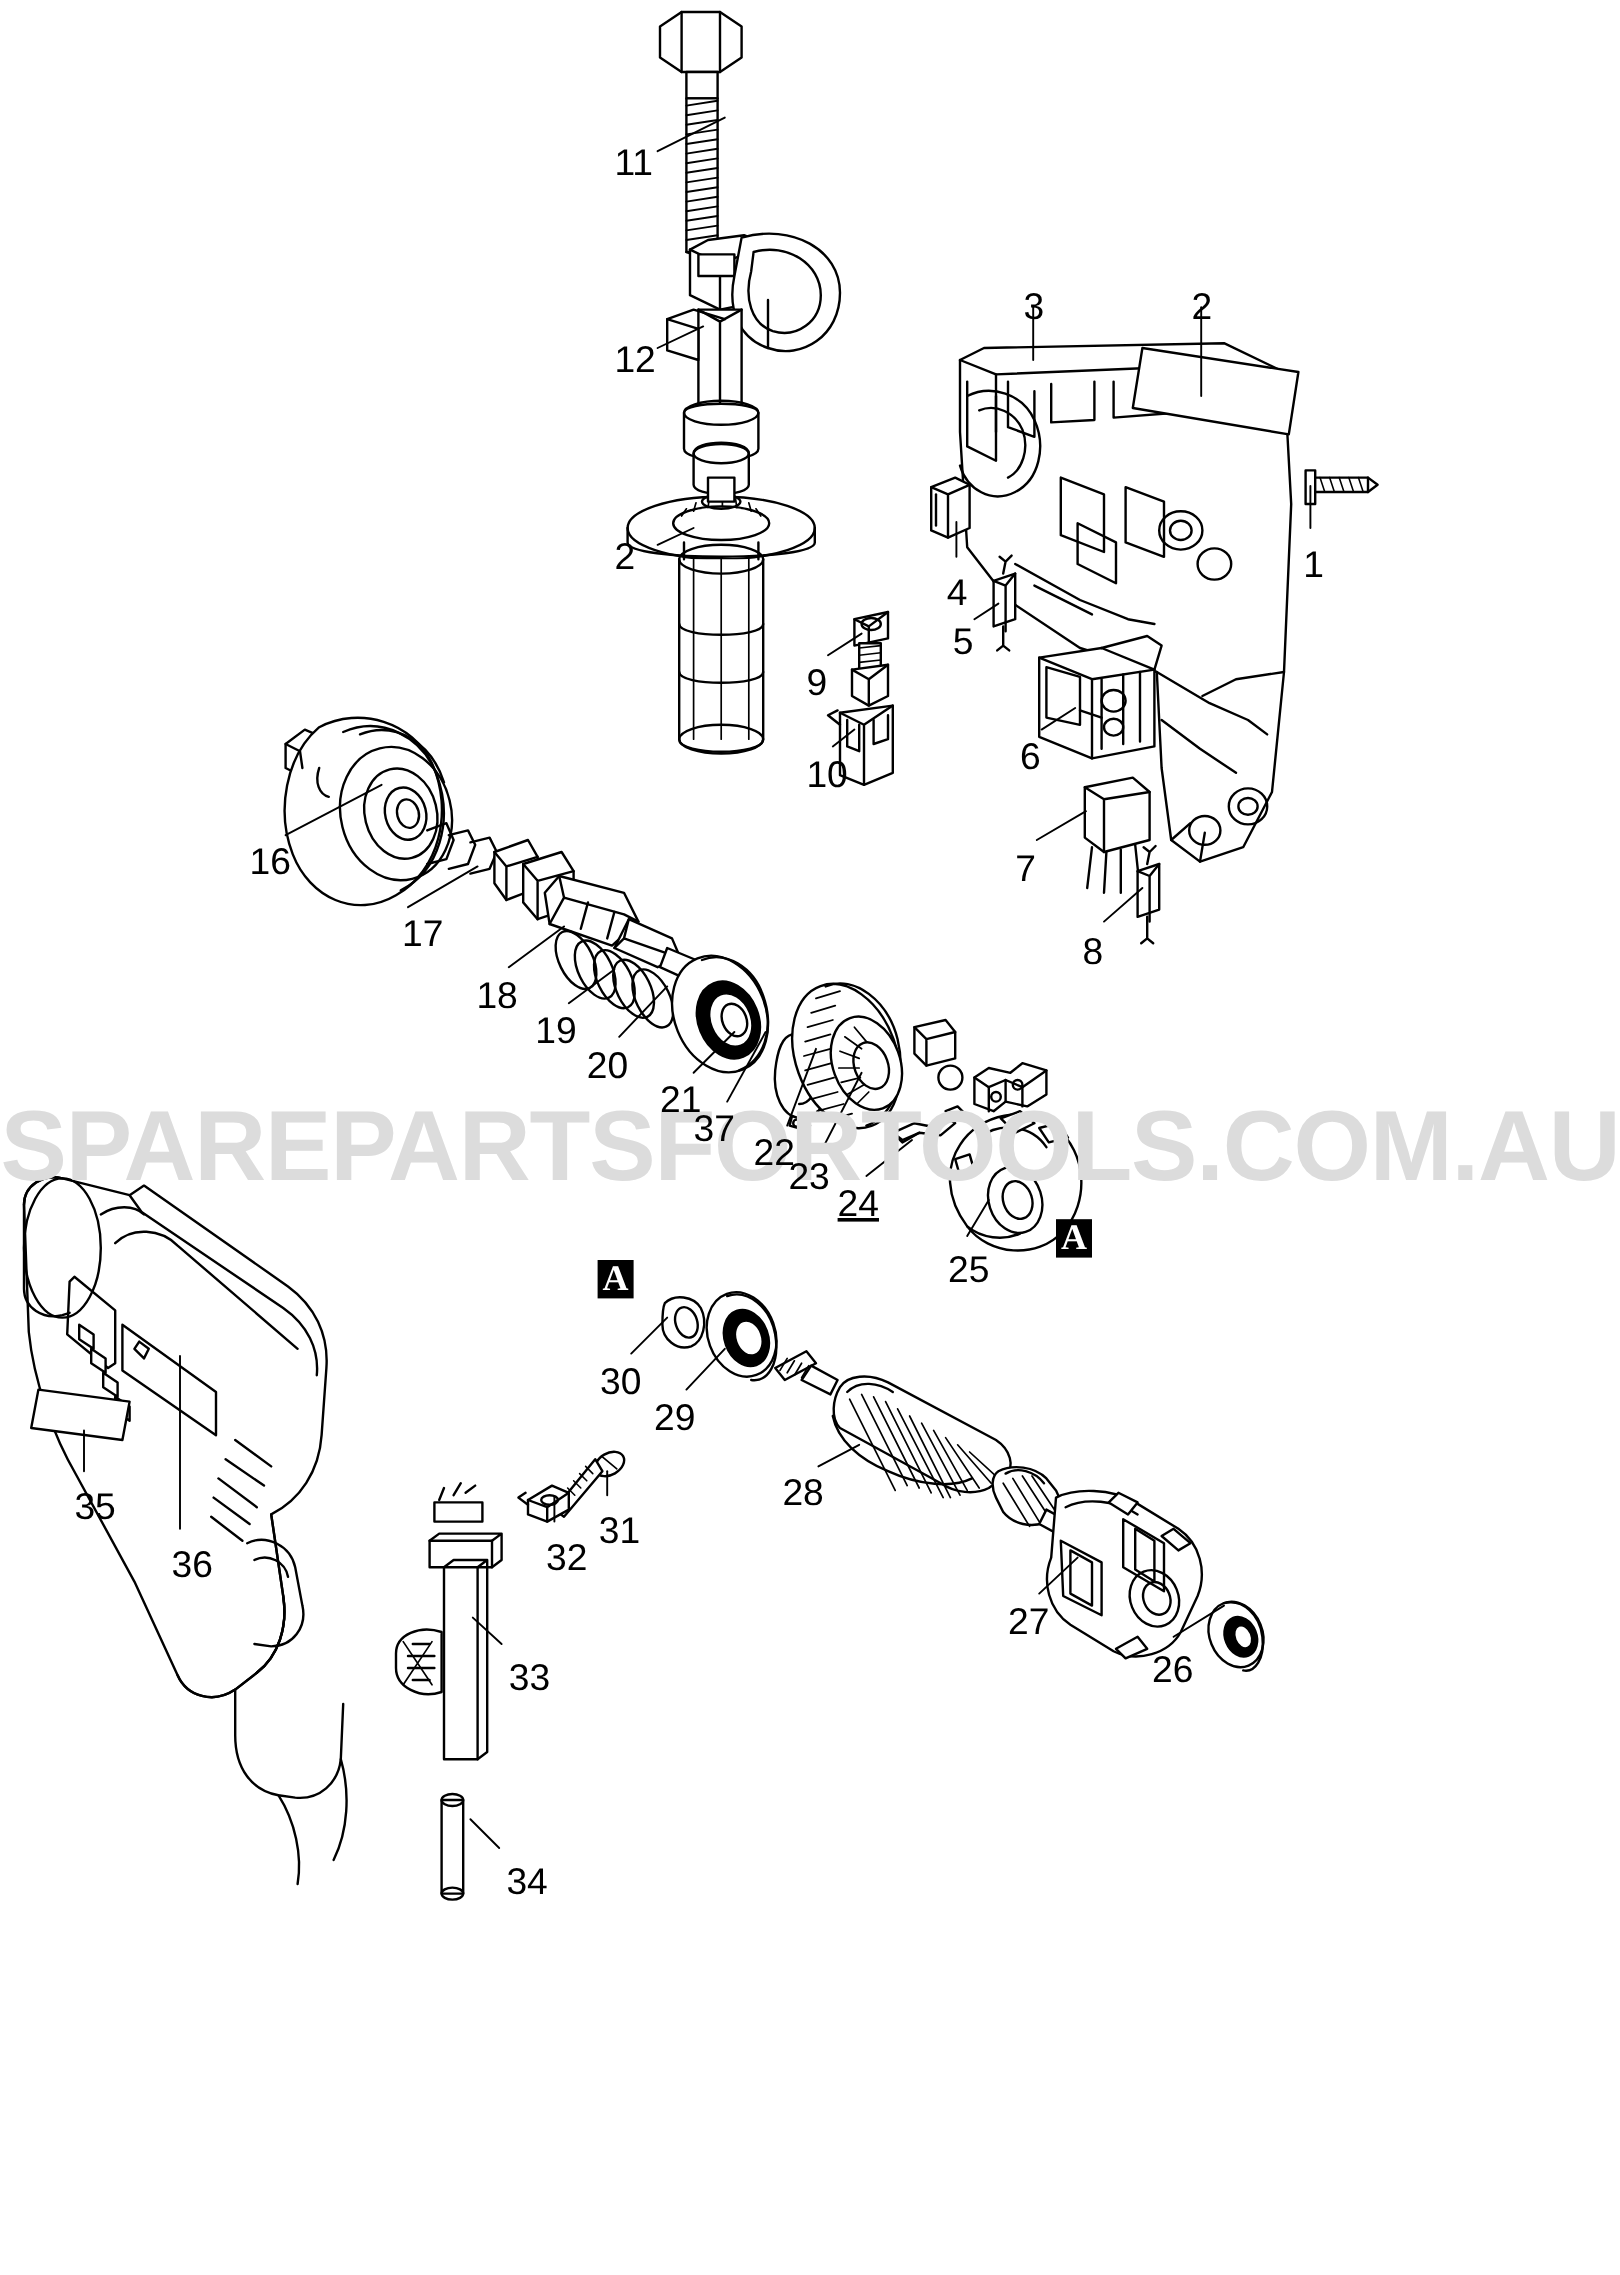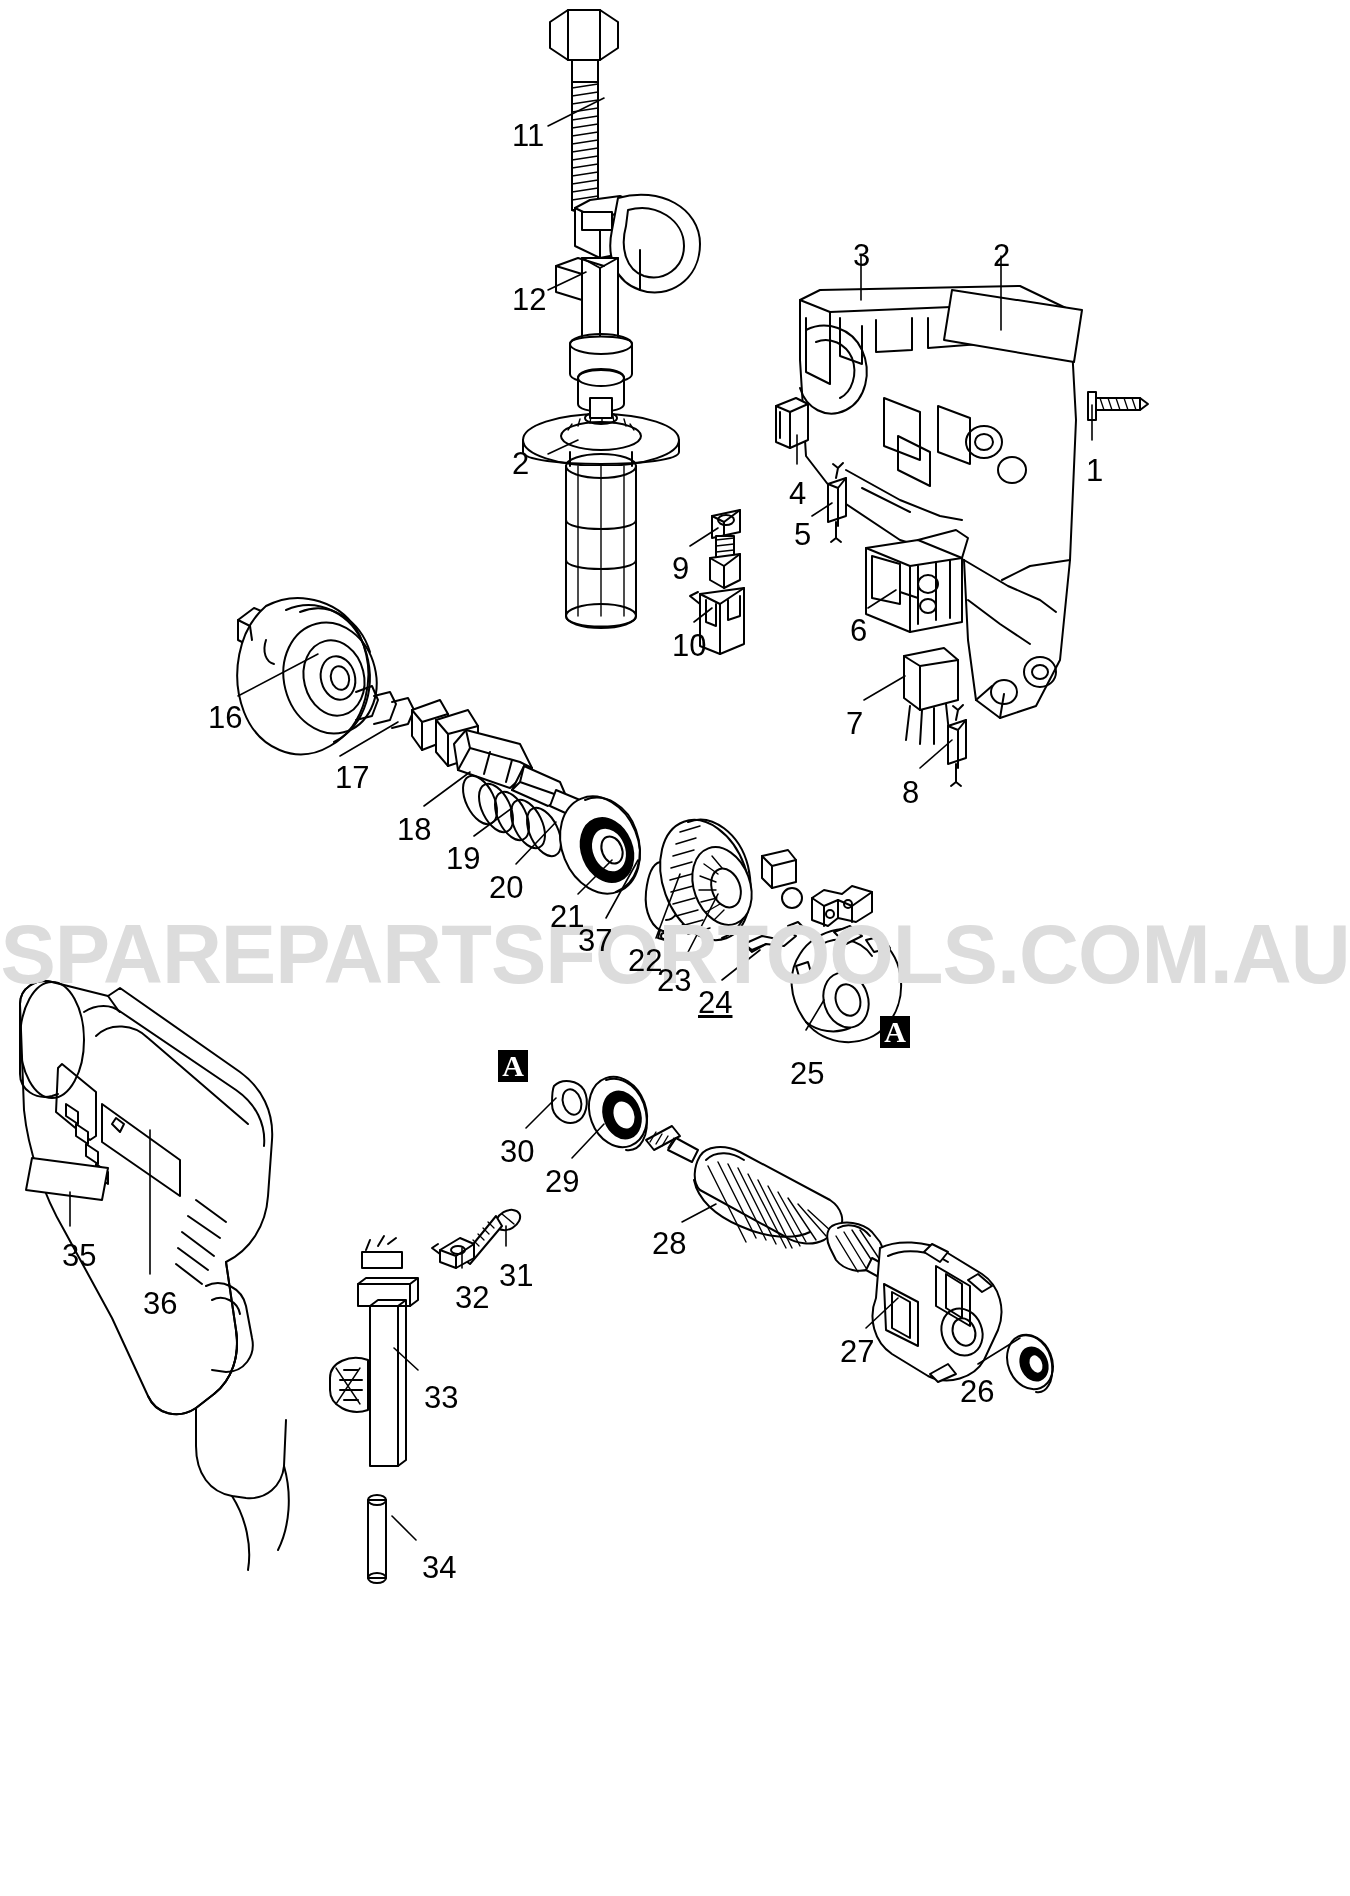--- a/index.html
+++ b/index.html
@@ -521,21 +521,21 @@
       <div class="callout" style="left: 208px; top: 702px;">16</div>
       <div class="callout" style="left: 311px; top: 762px; margin-left: 24px;">17</div>
       <div class="callout" style="left: 397px; top: 814px;">18</div>
       <div class="callout" style="left: 446px; top: 843px;">19</div>
       <div class="callout" style="left: 489px; top: 872px;">20</div>
       <div class="callout" style="left: 550px; top: 901px;">21</div>
       <div class="callout" style="left: 578px; top: 925px;">37</div>
       <div class="callout" style="left: 628px; top: 945px;">22</div>
       <div class="callout" style="left: 657px; top: 965px;">23</div>
       <div class="callout" style="left: 698px; top: 987px; text-decoration: underline;">24</div>
-      <div class="callout" style="left: 790px; top: 1042px; margin-top: 16px;">25</div>
+      <div class="callout" style="left: 790px; top: 1042px;">25</div>
       <div class="callout" style="left: 500px; top: 1136px;">30</div>
       <div class="callout" style="left: 545px; top: 1166px;">29</div>
       <div class="callout" style="left: 652px; top: 1228px;">28</div>
       <div class="callout" style="left: 840px; top: 1336px;">27</div>
       <div class="callout" style="left: 960px; top: 1376px;">26</div>
       <div class="callout" style="left: 499px; top: 1260px;">31</div>
       <div class="callout" style="left: 455px; top: 1282px;">32</div>
       <div class="callout" style="left: 424px; top: 1382px;">33</div>
       <div class="callout" style="left: 422px; top: 1552px;">34</div>
       <div class="callout" style="left: 62px; top: 1240px;">35</div>

